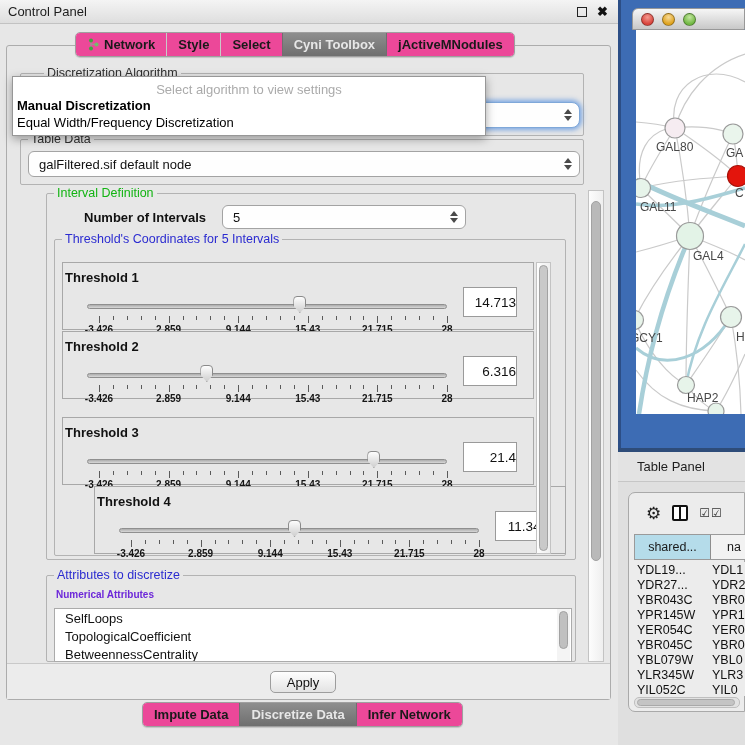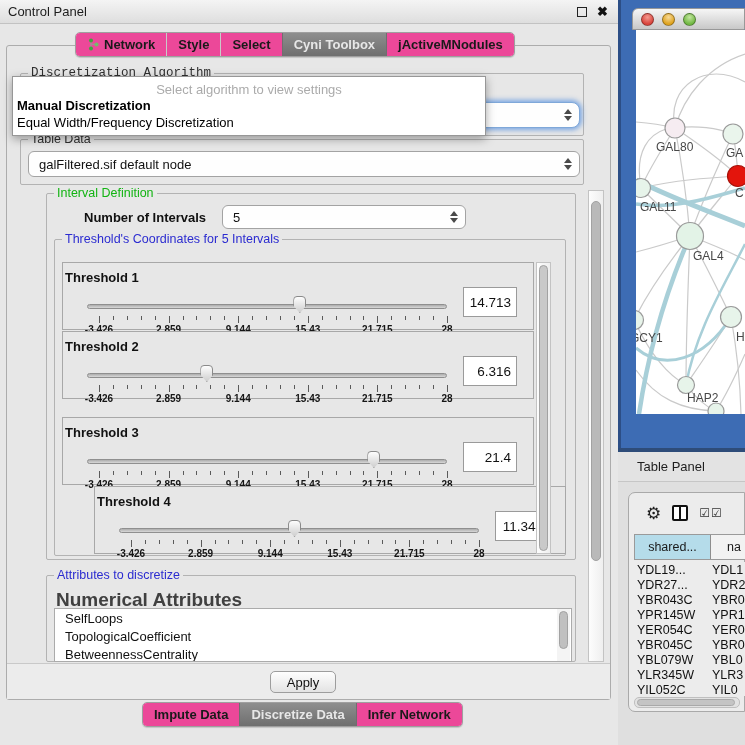--- a/index.html
+++ b/index.html
@@ -56,21 +56,21 @@
   .throw .handle { position:absolute; top:33px; width:13px; height:17px;
     background:linear-gradient(#FDFDFD,#CFCFCF); border:1px solid #8A8A8A;
     border-radius:4px 4px 0 0;
     clip-path:polygon(0 0,100% 0,100% 58%,50% 100%,0 58%); }
   .throw .ticks { position:absolute; left:36px; top:53px; width:348px; height:8px; }
   .throw .tick { position:absolute; top:0; width:1px; height:4px; background:#5A5A5A; }
   .throw .tick.major { height:7px; }
   .throw .ticklabs { position:absolute; left:36px; top:61px; width:348px; height:12px; }
   .throw .tick-label { position:absolute; transform:translateX(-50%); font-size:10px; font-weight:bold; color:#151515; white-space:nowrap; }
   .throw .vfield { position:absolute; left:400px; top:24px; width:54px; height:30px; background:#FFFFFF;
-    border:1px solid #9A9A9A; font-size:13.5px; color:#111; display:flex; align-items:center; justify-content:flex-end; padding-right:5px; }
+    border:1px solid #9A9A9A; font-size:13.5px; color:#111; display:flex; align-items:center; justify-content:flex-end; }
 
   .vscroll { position:absolute; background:linear-gradient(90deg,#FDFDFD,#EFEFEF); border:1px solid #C3C3C3; }
   .vscroll .thumb { position:absolute; left:2px; right:2px; background:#B9B9B9; border:1px solid #A2A2A2; border-radius:5px; }
 
   .listbox { position:absolute; background:#FFFFFF; border:1px solid #ABABAB; overflow:hidden; }
   .listbox .item { font-size:13px; color:#111; padding:1.5px 0 1.5px 10px; }
 
   .push-btn { position:absolute; background:linear-gradient(#FEFEFE,#E3E3E3); border:1px solid #9D9D9D;
     border-radius:5px; font-size:13px; color:#111; display:flex; align-items:center; justify-content:center; }
 
@@ -139,21 +139,21 @@
       <span>Select</span>
     </div>
     <div class="tab selected">
       <span>Cyni Toolbox</span>
     </div>
     <div class="tab">
       <span>jActiveMNodules</span>
     </div>
   </div>
 
-  <span class="grouplab abs" style="left:28px; top:66px;font-family:Liberation Mono, monospace;">Discretization Algorithm</span>
+  <span class="grouplab abs" style="left:44px; top:66px;">Discretization Algorithm</span>
   <div class="groupbox" style="left:20px; top:73px; width:564px; height:63px;"></div>
   <div class="combo focused" style="left:28px; top:102px; width:552px; height:26px;">
     <span class="stepper">
         <span class="up"></span>
         <span class="dn"></span>
       </span>
   </div>
 
   <span class="grouplab abs" style="left:28px; top:132px; z-index:1;">Table Data</span>
   <div class="groupbox" style="left:20px; top:139px; width:564px; height:46px;"></div>
@@ -356,21 +356,21 @@
     <div class="vfield">11.344</div>
   </div>
     </div>
 
   <div class="vscroll" style="left:536px; top:262px; width:15px; height:292px;">
     <div class="thumb" style="top:2px; height:286px; background:#C9C9C9;"></div>
   </div>
 
   <span class="grouplab blue abs" style="left:54px; top:568px; z-index:3;">Attributes to discretize</span>
   <div class="groupbox" style="left:46px; top:575px; width:530px; height:87px; overflow:hidden;"></div>
-  <span class="abs" style="left:56px; top:589px; font-size:19px; font-weight:bold; color:#404040; z-index:3;">Numerical Attributes</span>
+  <span class="abs" style="left:56px; top:589px; font-size:10px; font-weight:bold; color:#6d28d9; z-index:3;">Numerical Attributes</span>
   <div class="listbox" style="left:54px; top:608px; width:518px; height:54px; z-index:3;">
     <div class="item">SelfLoops</div>
     <div class="item">TopologicalCoefficient</div>
     <div class="item">BetweennessCentrality</div>
   </div>
   <div class="vscroll" style="left:557px; top:609px; width:13px; height:52px; z-index:4; border:none; background:#F4F4F4;">
     <div class="thumb" style="top:2px; height:38px; background:#C0C0C0;"></div>
   </div>
 
   <div class="vscroll" style="left:588px; top:190px; width:16px; height:472px;">

